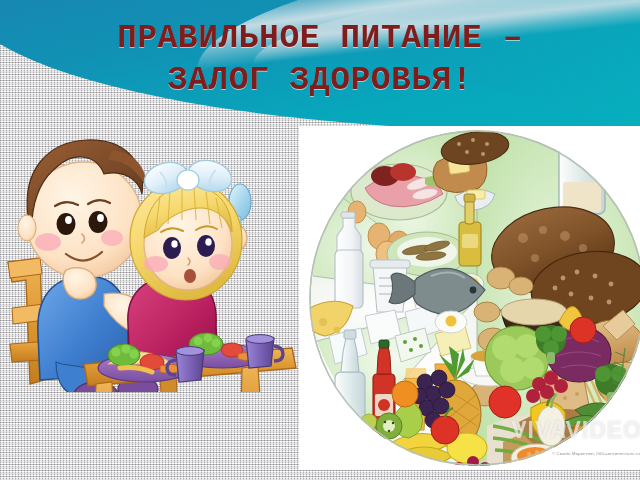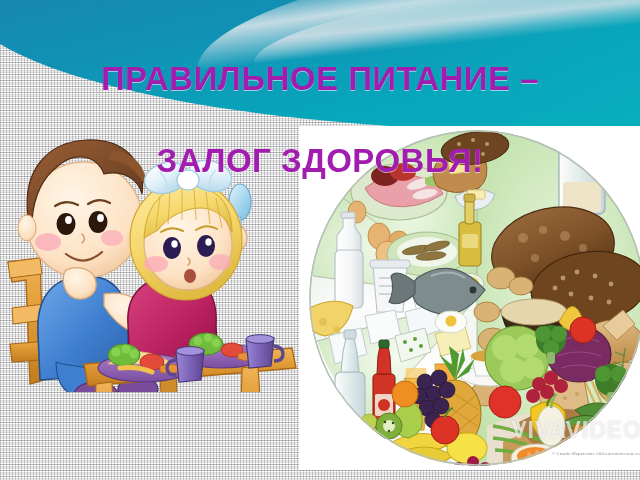--- a/index.html
+++ b/index.html
@@ -89,29 +89,28 @@
   .title-block {
     position: absolute;
     left: 0;
     top: 18px;
     width: 640px;
     text-align: center;
     z-index: 30;
   }
   .title-line {
     display: block;
-    color: #a21caf;
-    font-family: Liberation Sans, sans-serif;
+    color: #7f1d1d;
+    font-family: Liberation Mono, monospace;
     font-weight: bold;
     font-size: 33px;
     letter-spacing: 0.5px;
     line-height: 42px;
     white-space: nowrap;
     text-shadow: 0 1px 0 rgba(255,255,255,0.55);
-    margin-top: 40px;
   }
   .title-line.l2 { font-size: 33px; text-align: center; }
 
   
   .kids {
     position: absolute;
     left: 0px;
     top: 112px;
     width: 300px;
     height: 280px;

